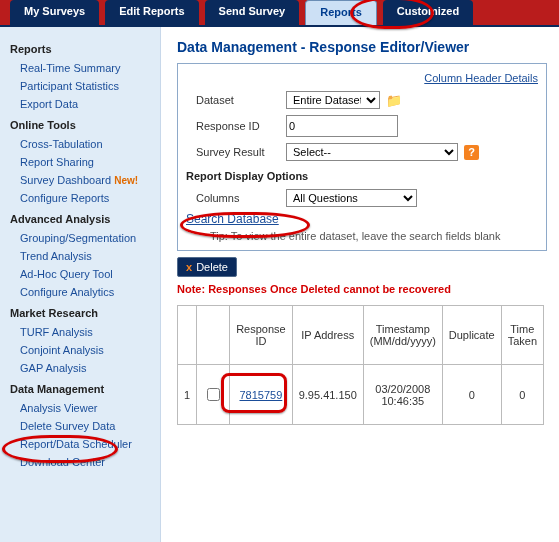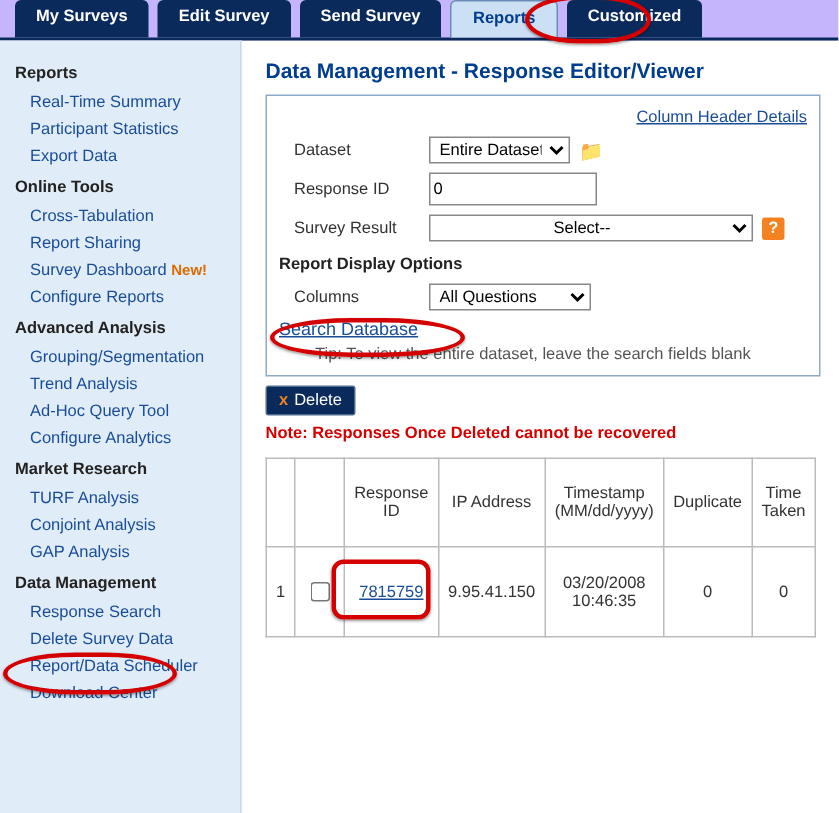--- a/index.html
+++ b/index.html
@@ -6,21 +6,21 @@
     margin: 0;
     padding: 0;
     font-family: Arial, Helvetica, sans-serif;
     font-size: 11px;
     background: #fff;
     color: #333;
     width: 559px;
   }
   
   .tabrow {
-    background: #c4b5fd;
+    background: #b91c1c;
     padding: 0 0 0 10px;
     height: 25px;
     display: flex;
     gap: 6px;
     border-bottom: 2px solid #0a2a5c;
   }
   .tab {
     background: #0a2a5c;
     color: #fff;
     font-weight: bold;
@@ -156,21 +156,21 @@
   }
   .ring.box { border-radius: 8px; }
   .pos-rel { position: relative; }
 </style>
 </head>
 <body>
 
 <div class="pos-rel">
   <div class="tabrow">
     <div class="tab">My Surveys</div>
-    <div class="tab">Edit Survey</div>
+    <div class="tab">Edit Reports</div>
     <div class="tab">Send Survey</div>
     <div class="tab active">Reports</div>
     <div class="tab">Customized</div>
   </div>
   <div class="ring" style="left:350px; top:-3px; width:78px; height:26px;"></div>
 
   <div class="main">
     <div class="sidebar pos-rel">
       <div class="grouphdr">Reports</div>
       <div class="item">Real-Time Summary</div>
@@ -191,21 +191,21 @@
       <div class="item">Trend Analysis</div>
       <div class="item">Ad-Hoc Query Tool</div>
       <div class="item">Configure Analytics</div>
 
       <div class="grouphdr">Market Research</div>
       <div class="item">TURF Analysis</div>
       <div class="item">Conjoint Analysis</div>
       <div class="item">GAP Analysis</div>
 
       <div class="grouphdr">Data Management</div>
-      <div class="item">Response Search</div>
+      <div class="item">Analysis Viewer</div>
       <div class="item">Delete Survey Data</div>
       <div class="item">Report/Data Scheduler</div>
       <div class="item">Download Center</div>
 
       <div class="ring" style="left:2px; top:408px; width:110px; height:22px;"></div>
     </div>
 
     <div class="content pos-rel">
       <h2 class="pagetitle">Data Management - Response Editor/Viewer</h2>
 
@@ -222,31 +222,31 @@
         </div>
         <div class="frow">
           <label>Response ID</label>
           <div class="ctrls">
             <input type="text" style="width: 106px;" value="0">
           </div>
         </div>
         <div class="frow">
           <label>Survey Result</label>
           <div class="ctrls">
-            <select style="width:216px;text-align:center;">
+            <select style="width:172px;">
               <option>Select--</option>
             </select>
             <span class="help-icon">?</span>
           </div>
         </div>
         <div class="subhead">Report Display Options</div>
         <div class="frow">
           <label>Columns</label>
           <div class="ctrls">
-            <select style="width:108px;">
+            <select style="width:131px;">
               <option>All Questions</option>
             </select>
           </div>
         </div>
         <div>
           <span class="searchbtn">Search Database</span>
         </div>
         <div class="tip">Tip: To view the entire dataset, leave the search fields blank</div>
         <div class="ring" style="left:2px; top:148px; width:124px; height:20px;"></div>
       </div>

